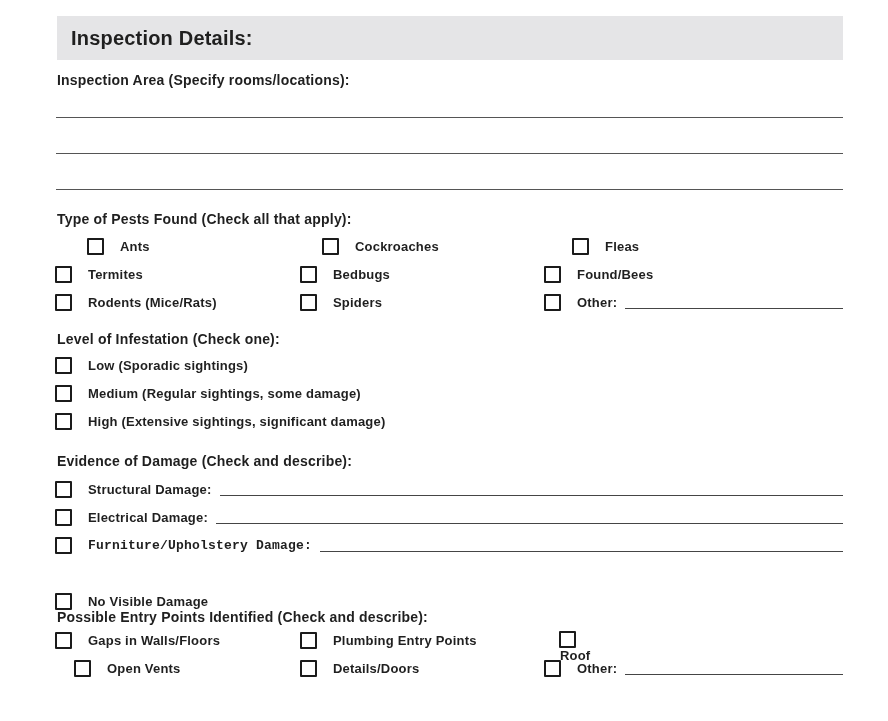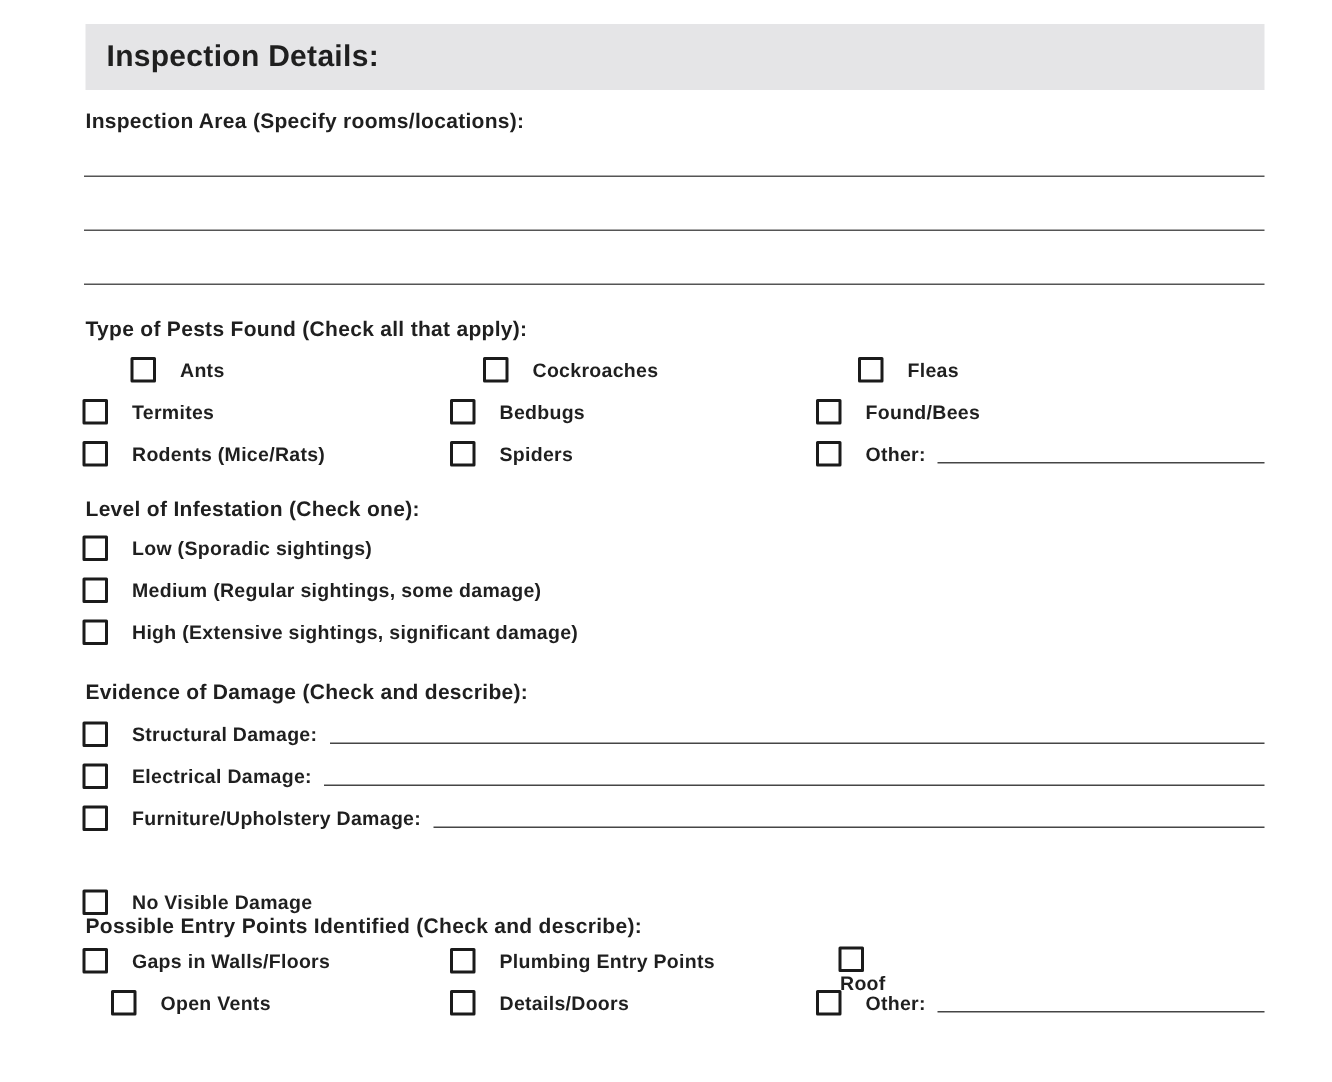--- a/index.html
+++ b/index.html
@@ -140,21 +140,21 @@
   <div class="row" style="left:55px; top:480px; width:788px;">
     <span class="cb"></span>
     <span class="cb-label">Structural Damage:</span>
     <span class="fill-line"></span>
   </div>
   <div class="row" style="left:55px; top:508px; width:788px;">
     <span class="cb"></span>
     <span class="cb-label">Electrical Damage:</span>
     <span class="fill-line"></span>
   </div>
-  <div class="row" style="left:55px; top:536px; width:788px;">
+  <div class="row" style="left:55px; top:536px; width:788px;font-family:Liberation Mono, monospace;">
     <span class="cb"></span>
     <span class="cb-label">Furniture/Upholstery Damage:</span>
     <span class="fill-line"></span>
   </div>
   <div class="row" style="left:55px; top:564px;margin-top:28px;">
     <span class="cb"></span>
     <span class="cb-label">No Visible Damage</span>
   </div>
 
   <div class="heading" style="top:609px">Possible Entry Points Identified (Check and describe):</div>

